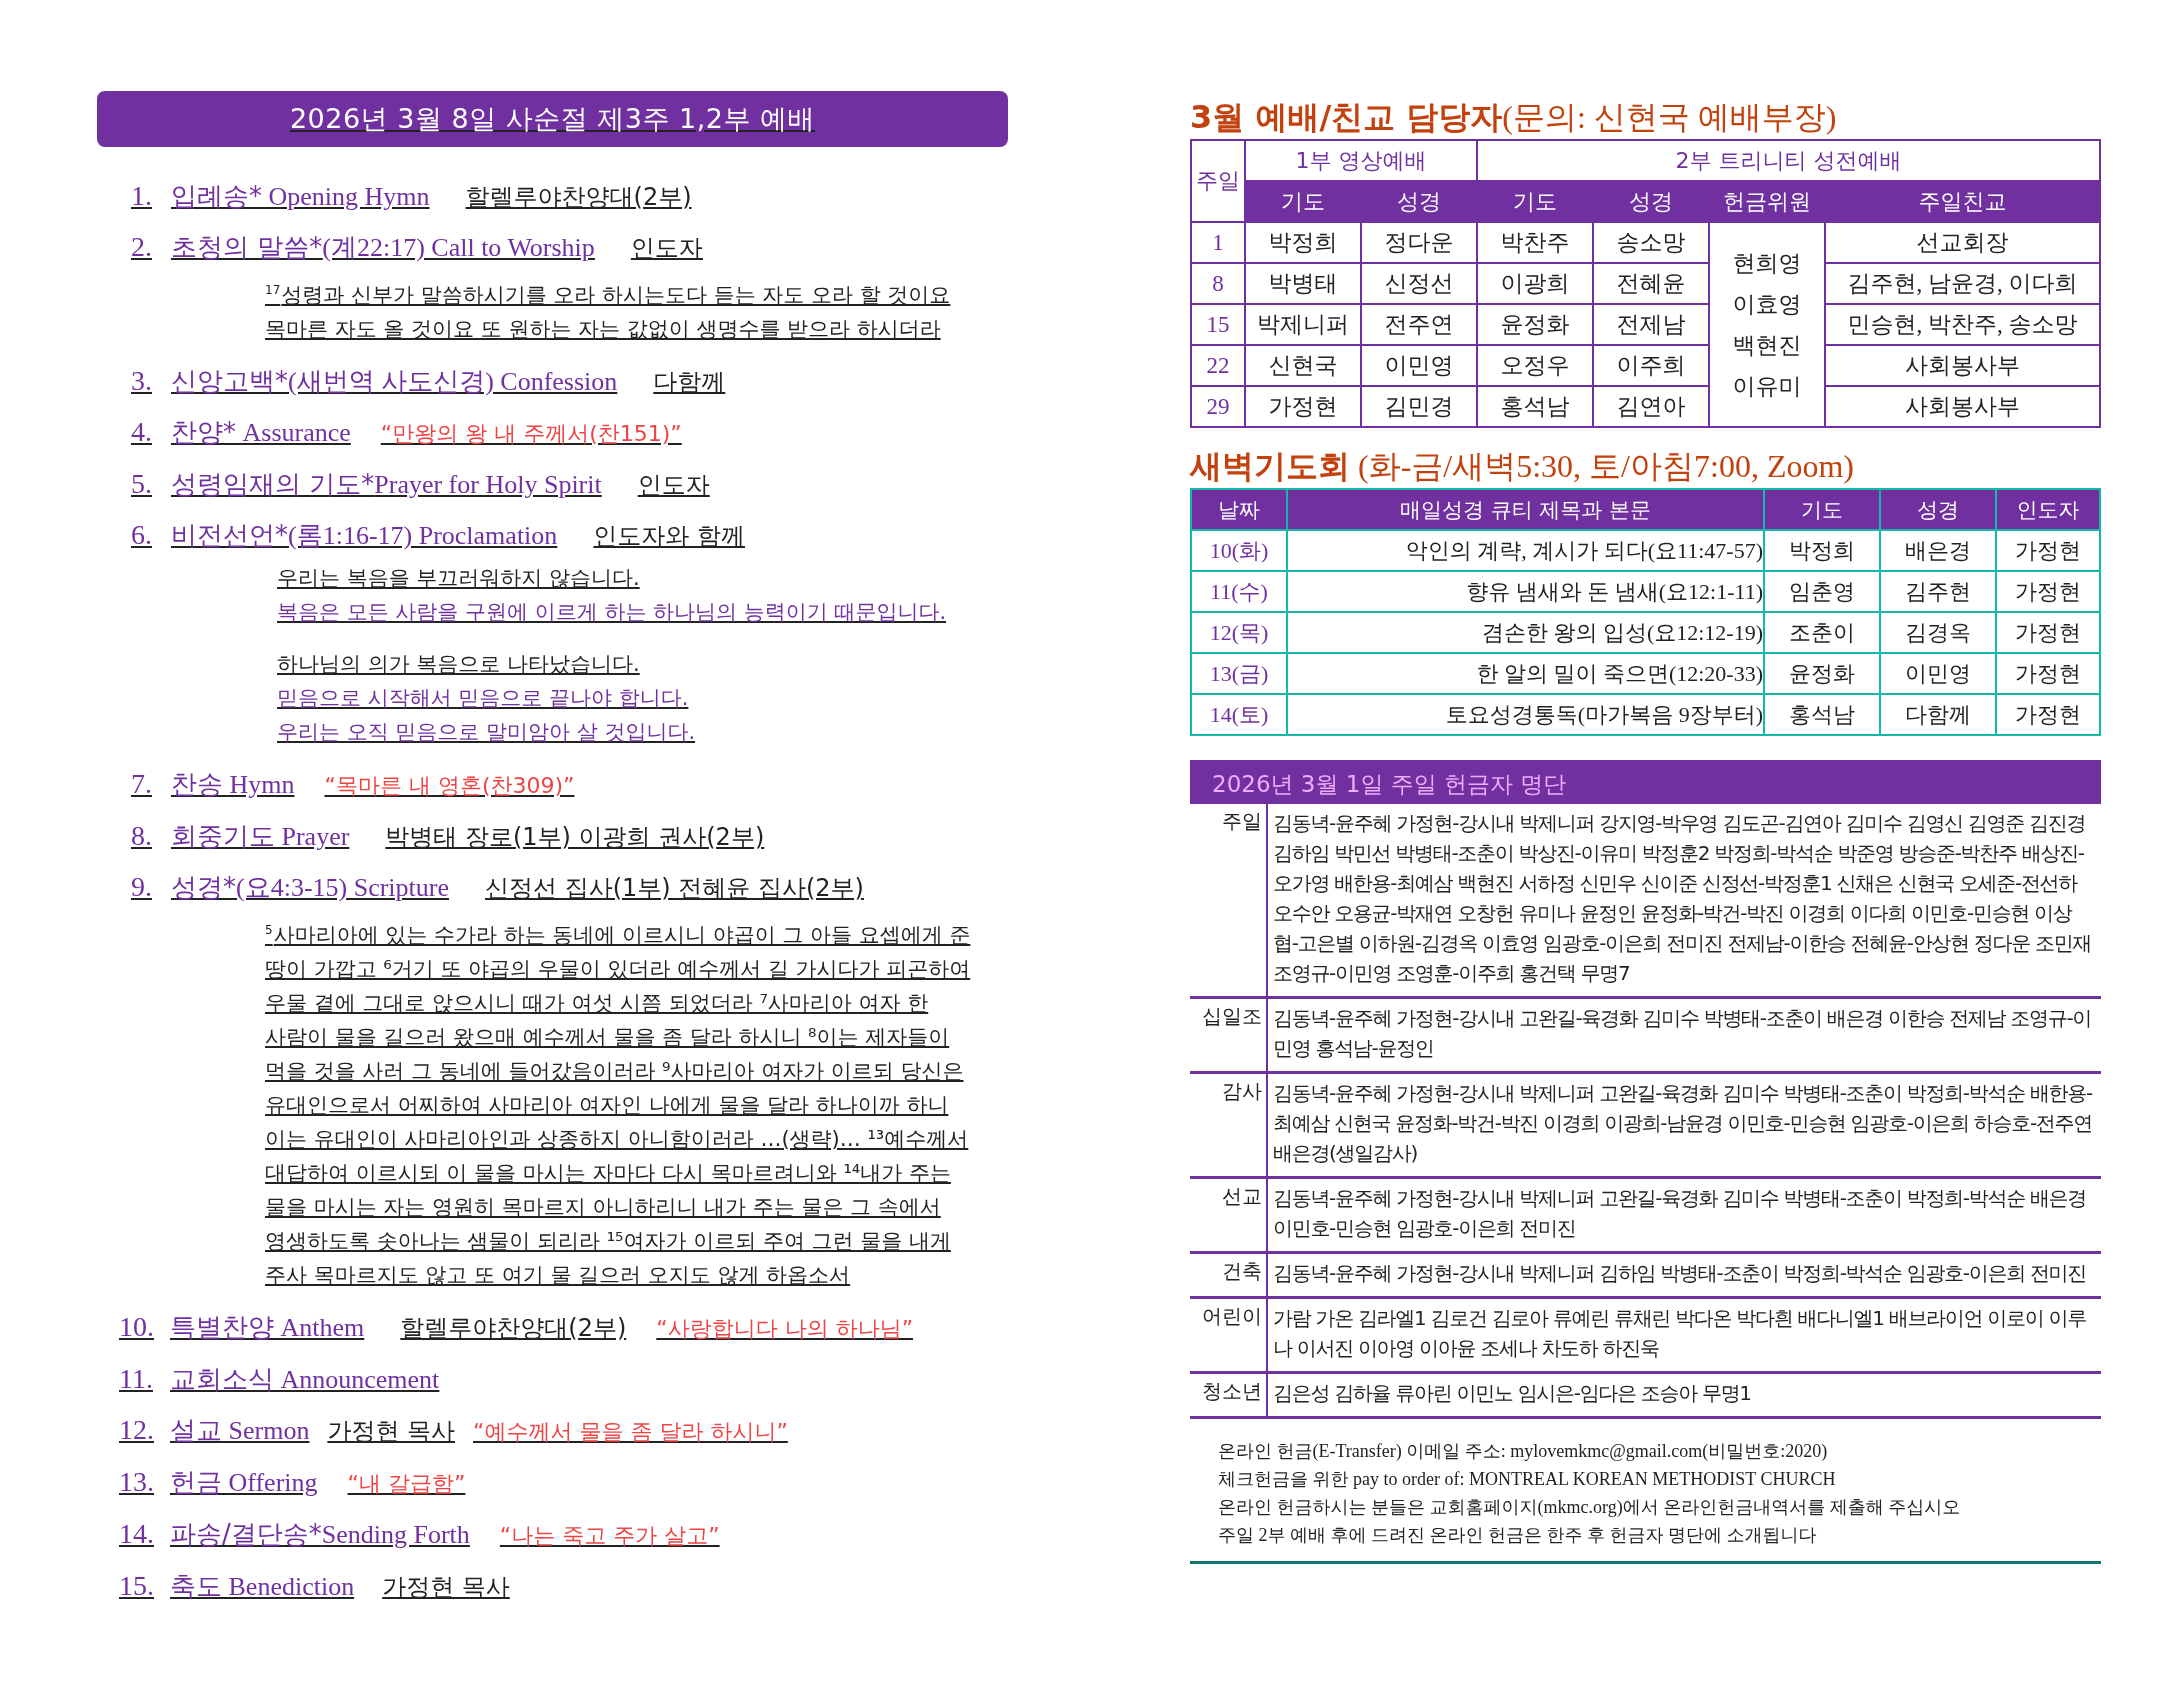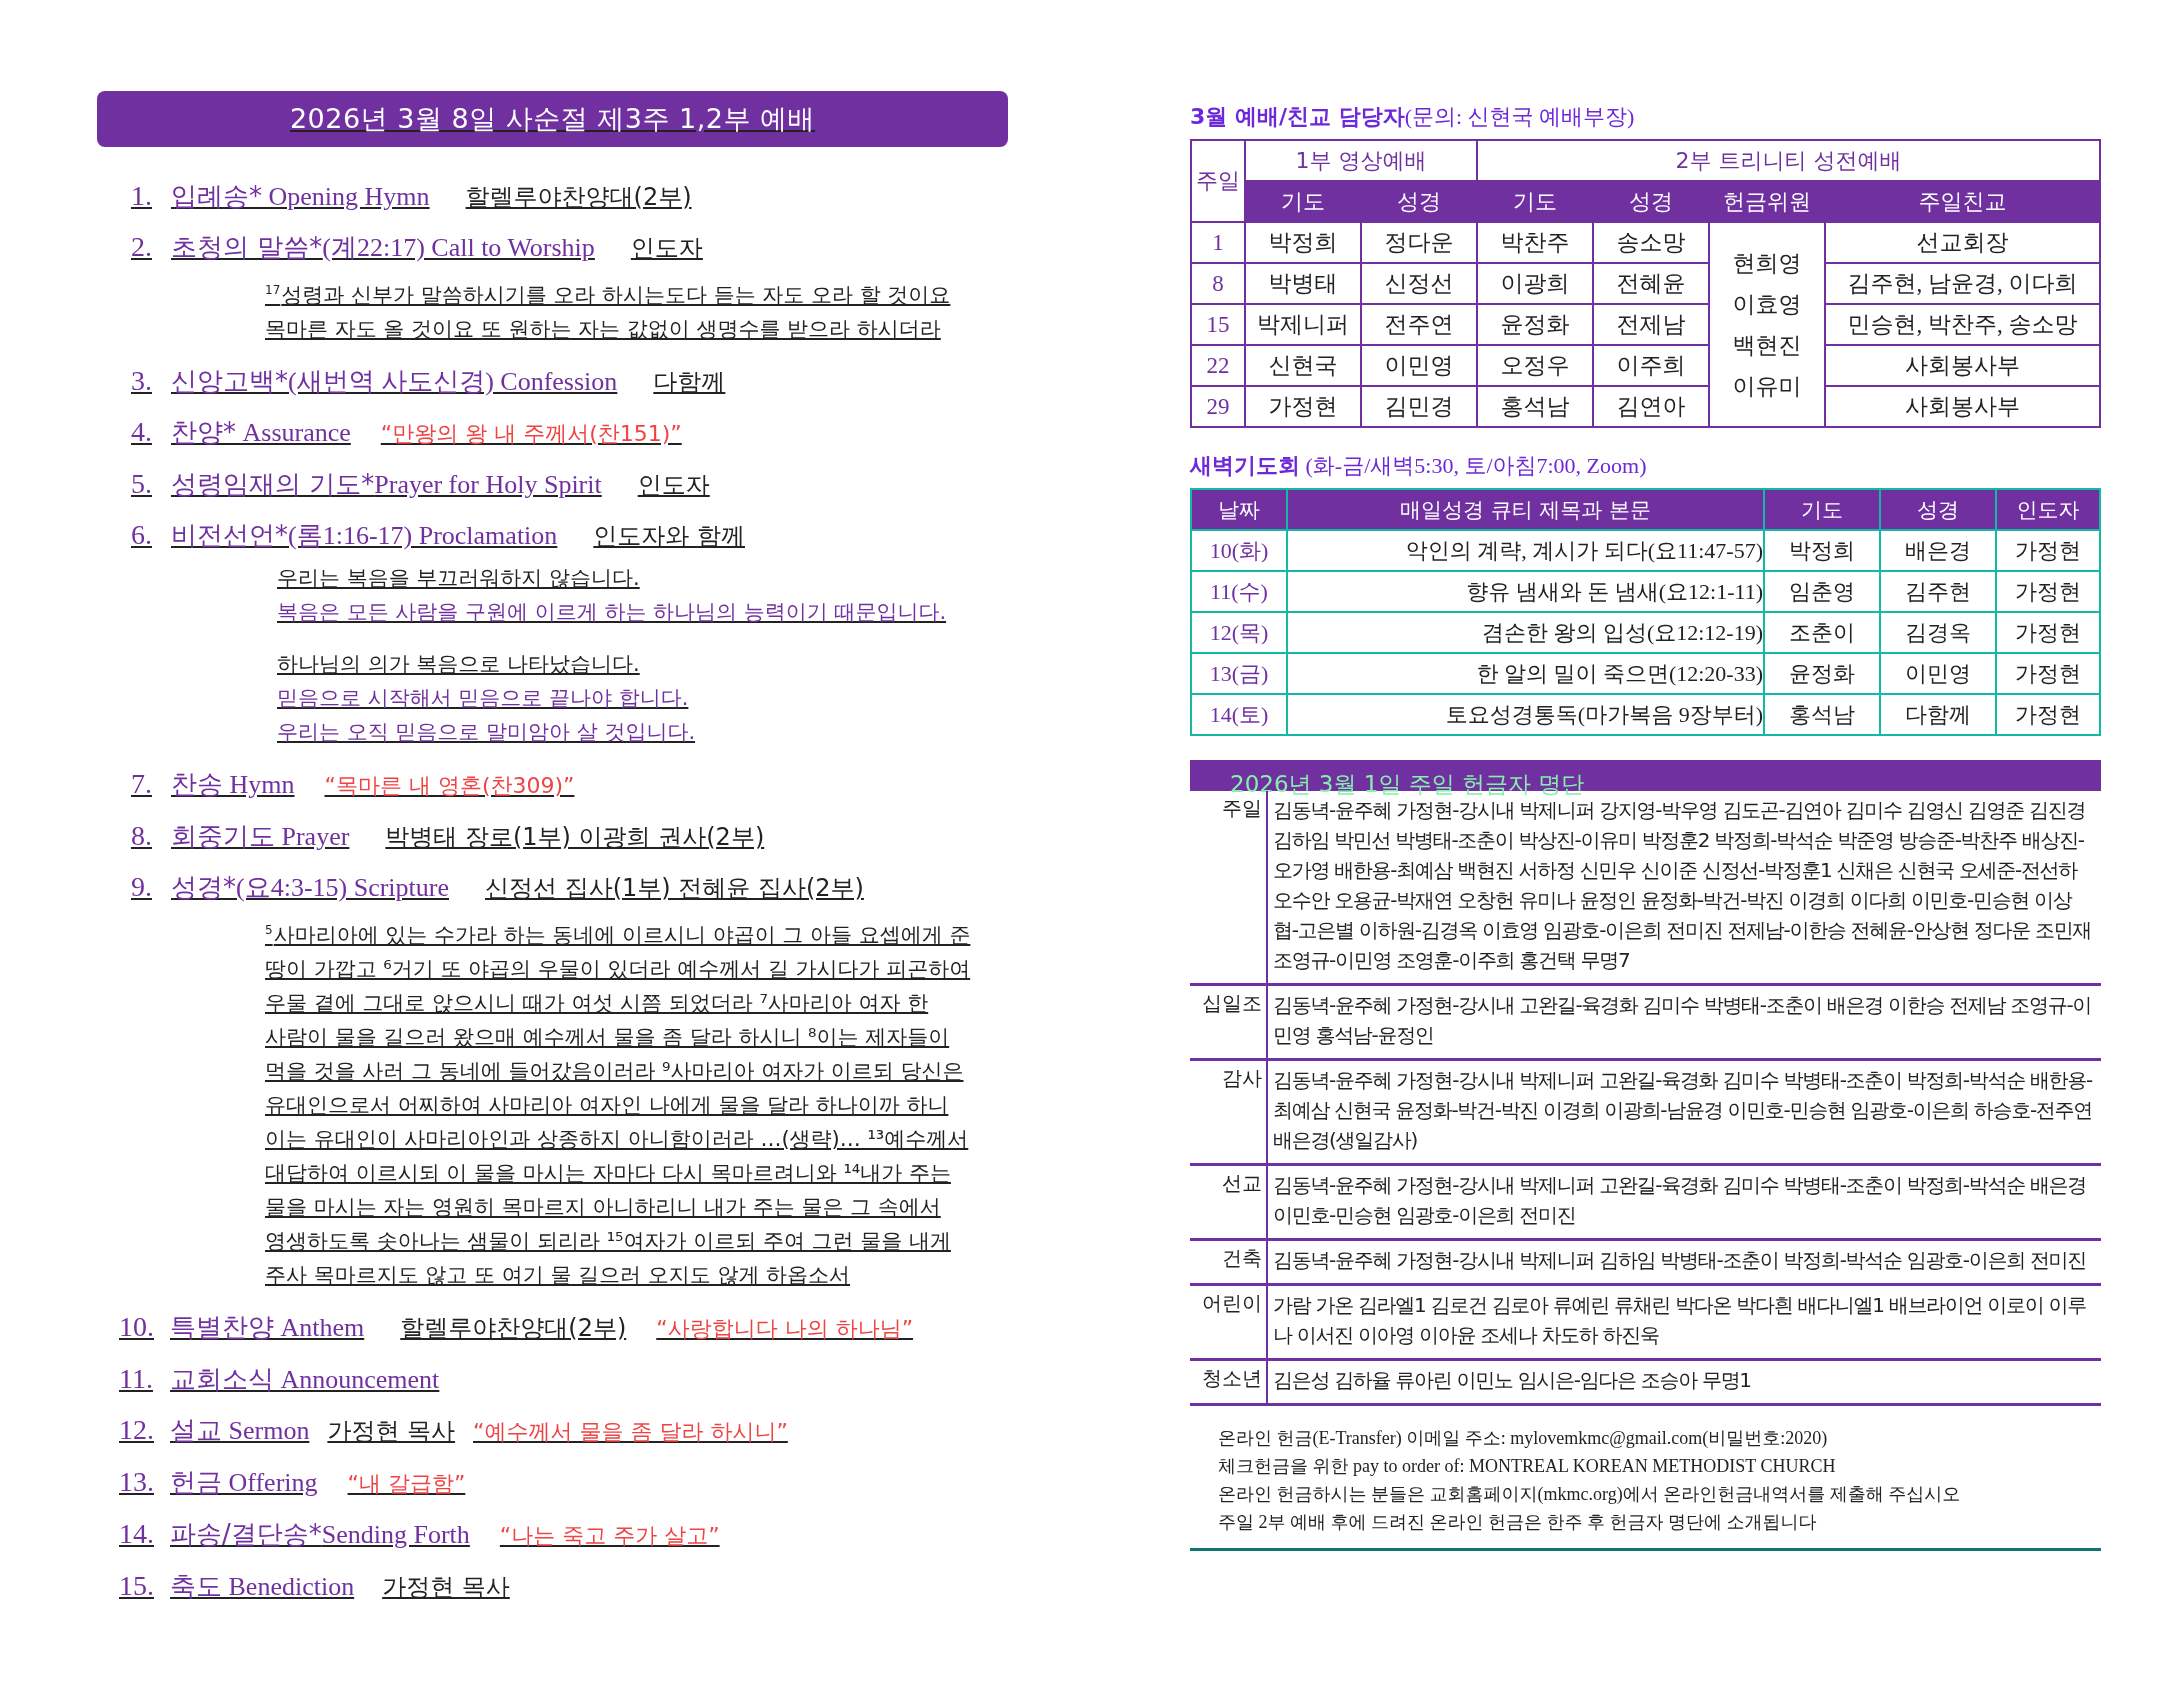--- a/index.html
+++ b/index.html
@@ -21,34 +21,34 @@
   .oi-body { padding-left: 168px; font-size: 21px; line-height: 34px; color: #222; white-space: nowrap; }
   .oi-body sup { font-size: 12px; vertical-align: 8px; margin-right: 1px; }
   .oi-body.scripture { padding-left: 168px; line-height: 34px; }
   .procl { padding-left: 180px; font-size: 21px; line-height: 34px; white-space: nowrap; }
   .procl .p { color: #7030a0; }
   .procl .gap { height: 18px; }
   .mb10 { margin-bottom: 10px; }
 
   
   #right { position: absolute; left: 1190px; top: 95px; width: 911px; }
-  .sec-title { color: #6d28d9; font-size: 22px; font-weight: bold; height: 44px; line-height: 44px; white-space: nowrap; }
+  .sec-title { color: #c2410c; font-size: 32px; font-weight: bold; height: 44px; line-height: 44px; white-space: nowrap; }
   .sec-title .sub { font-weight: normal; font-family: "Liberation Serif", serif; }
   table { border-collapse: collapse; width: 100%; table-layout: fixed; }
   .t1 td, .t1 th { border: 2px solid #7030a0; text-align: center; font-size: 23px; height: 41px; font-weight: normal; font-family: "Liberation Serif", "DejaVu Serif", serif; }
   .t1 th.ph { background: #7030a0; color: #fff; font-family: "DejaVu Sans", sans-serif; font-size: 22px; border-color: #7030a0; }
   .t1 th.lh { background: #fff; color: #7030a0; font-family: "DejaVu Sans", sans-serif; font-size: 22px; }
   .t1 td.num { color: #7030a0; }
   .t1 td.stack { line-height: 41px; }
   .t2 { margin-top: 0; }
   .t2 td, .t2 th { border: 2px solid #14b8a6; text-align: center; font-size: 22px; height: 41px; font-weight: normal; font-family: "Liberation Serif", "DejaVu Serif", serif; }
   .t2 th { background: #7030a0; color: #fff; font-family: "DejaVu Sans", sans-serif; font-size: 21px; }
   .t2 td.num { color: #7030a0; font-size: 22px; }
   .t2 td.ttl { text-align: right; padding-left: 10px; white-space: nowrap; }
-  .donor-head { margin-top: 24px; height: 31px; background: #7030a0; color: #86efac; font-size: 23px; line-height: 48px; padding-left: 40px; }
+  .donor-head { margin-top: 24px; height: 44px; background: #7030a0; color: #f0abfc; font-size: 23px; line-height: 48px; padding-left: 22px; }
   .donor-table { border-bottom: 3px solid #7030a0; }
   .drow { display: flex; border-top: 3px solid #7030a0; }
   .drow:first-child { border-top: none; }
   .dlabel { width: 78px; border-right: 2px solid #7030a0; text-align: right; padding-right: 4px; font-size: 20px; padding-top: 4px; white-space: nowrap; }
   .dnames { flex: 1; padding: 4px 6px 8px 5px; font-size: 20px; line-height: 30px; letter-spacing: -1.3px; }
   .notes { margin-top: 12px; padding: 6px 0 12px 28px; font-family: "Liberation Serif", "DejaVu Serif", serif; font-size: 18px; line-height: 28px; border-bottom: 3px solid #0f766e; white-space: nowrap; }
 </style>
 </head>
 <body>
 

